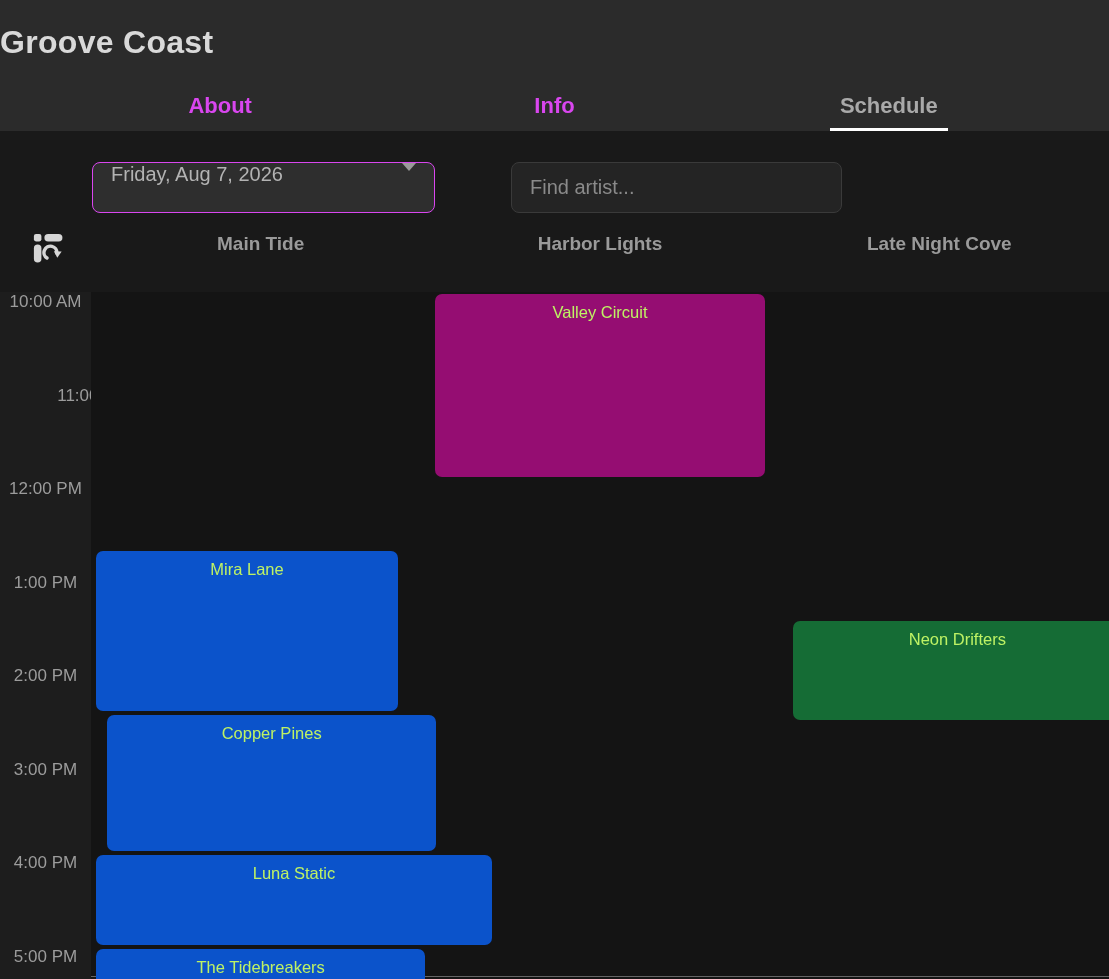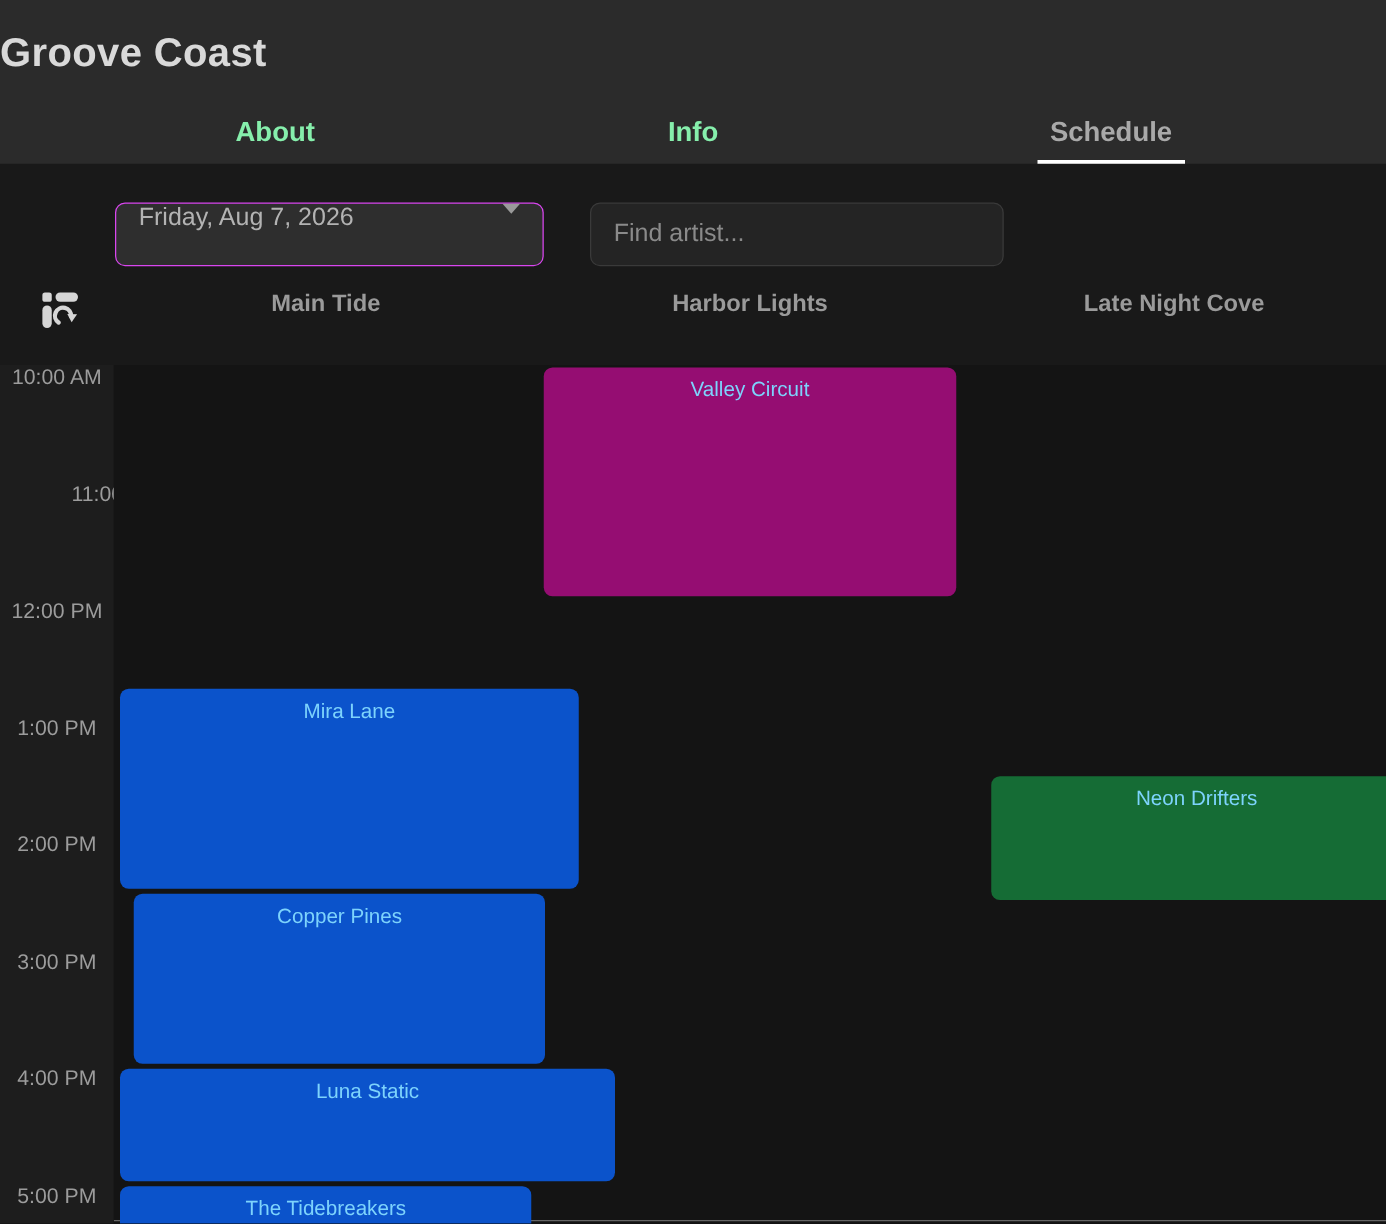--- a/index.html
+++ b/index.html
@@ -6,48 +6,48 @@
   html,body { background:#0e0e0e; }
   body { font-family:"Liberation Sans", sans-serif; }
   #app { position:relative; width:1109px; height:979px; background:#191919; overflow:hidden; }
 
   
   .header { position:absolute; top:0; left:0; width:1109px; height:131px; background:#2b2b2b; }
   .app-title { text-align:left; padding-top:24px; font-size:32px; font-weight:700; color:#d9d9d9; letter-spacing:.3px; }
   .tabs { position:absolute; bottom:0; left:53px; right:53px; display:flex; }
   .tab { flex:1; text-align:center; cursor:pointer; }
   .tab .lbl { display:inline-block; padding:0 10px 9px 10px; border-bottom:3px solid transparent;
-              font-size:22px; font-weight:700; color:#86efac; }
+              font-size:22px; font-weight:700; color:#d946ef; }
   .tab.active .lbl { color:#a9a9a9; border-bottom-color:#ffffff; }
 
   
   .day-select { position:absolute; left:92px; top:162px; width:343px; height:51px; background:#2e2e2e;
                 border:1px solid #d946ef; border-radius:8px; display:flex; align-items:flex-start;
                 padding:0 18px; cursor:pointer; }
   .day-select .value { font-size:20px; color:#b3b3b3; flex:1; }
   .caret { width:0; height:0; border-left:7px solid transparent; border-right:7px solid transparent;
            border-top:8px solid #9a9a9a; margin-left:8px; }
-  .artist-search { position:absolute; left:472px; top:162px; width:331px; height:51px; background:#242424;
+  .artist-search { position:absolute; left:511px; top:162px; width:331px; height:51px; background:#242424;
                    border:1px solid #3a3a3a; border-radius:8px; padding:0 18px; font-size:20px; color:#cfcfcf;
                    font-family:"Liberation Sans", sans-serif; outline:none; }
   .artist-search::placeholder { color:#8a8a8a; }
 
   
   .pivot-btn { position:absolute; left:28px; top:228px; width:40px; height:40px; background:transparent;
                border:none; cursor:pointer; padding:2px; }
   .stage-headers { position:absolute; left:91px; top:230px; width:1018px; height:28px; display:flex; }
   .stage { flex:1; text-align:center; font-size:19px; font-weight:700; color:#9a9a9a; line-height:28px; }
 
   
   .gutter { position:absolute; left:0; top:292px; bottom:0; width:91px; background:#1d1d1d; }
   .time { position:absolute; width:100%; text-align:center; font-size:17px; color:#9c9c9c; line-height:20px; }
 
   
   .grid { position:absolute; left:91px; top:292px; width:1018px; bottom:0; background:#141414; overflow:hidden; }
-  .event { position:absolute; border-radius:7px; color:#7dd3fc; text-align:center; padding-top:9px;
+  .event { position:absolute; border-radius:7px; color:#bef264; text-align:center; padding-top:9px;
            font-size:16.5px; font-weight:500; cursor:pointer; }
   .bottom-divider { position:absolute; left:0; right:0; top:684px; height:1px; background:#aaaaaa; opacity:.55; }
 </style>
 </head>
 <body>
 
 <div id="app">
 
   <div class="header">
     <div class="app-title">Groove Coast</div>
@@ -90,21 +90,21 @@
       <div class="time" style="top: 467.5px;">3:00 PM</div>
       <div class="time" style="top: 561px;">4:00 PM</div>
       <div class="time" style="top: 654.5px;">5:00 PM</div>
     </div>
 
   <div class="grid" id="grid">
     <div class="bottom-divider"></div>
   <div class="event" style="left: 344.333px; width: 329.333px; top: 2px; height: 183px; background: rgb(149, 13, 114);">
         <div>Valley Circuit</div>
       </div>
-      <div class="event" style="left: 5px; width: 367px; top: 259.125px; height: 159.625px; background: rgb(11, 83, 203);">
+      <div class="event" style="left: 5px; width: 302px; top: 259.125px; height: 159.625px; background: rgb(11, 83, 203);">
         <div>Mira Lane</div>
       </div>
       <div class="event" style="left: 683.667px; width: 329.333px; top: 329.25px; height: 99px; background: rgb(21, 108, 53); margin-left: 18px;">
         <div>Neon Drifters</div>
       </div>
       <div class="event" style="left: 16px; width: 329.333px; top: 422.75px; height: 136.25px; background: rgb(11, 83, 203);">
         <div>Copper Pines</div>
       </div>
       <div class="event" style="left: 5px; width: 396px; top: 563px; height: 89.5px; background: rgb(11, 83, 203);">
         <div>Luna Static</div>

